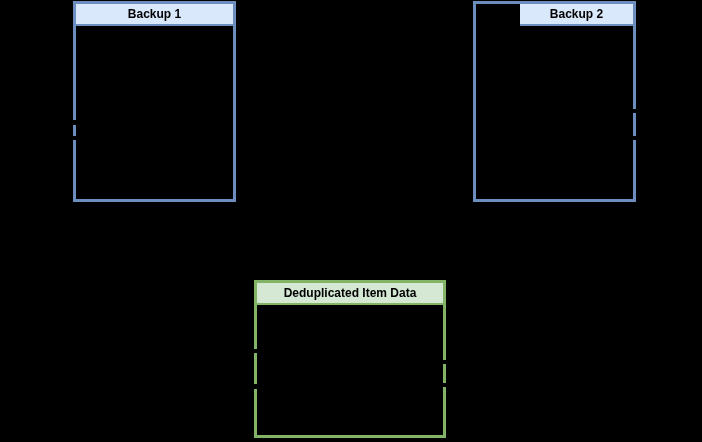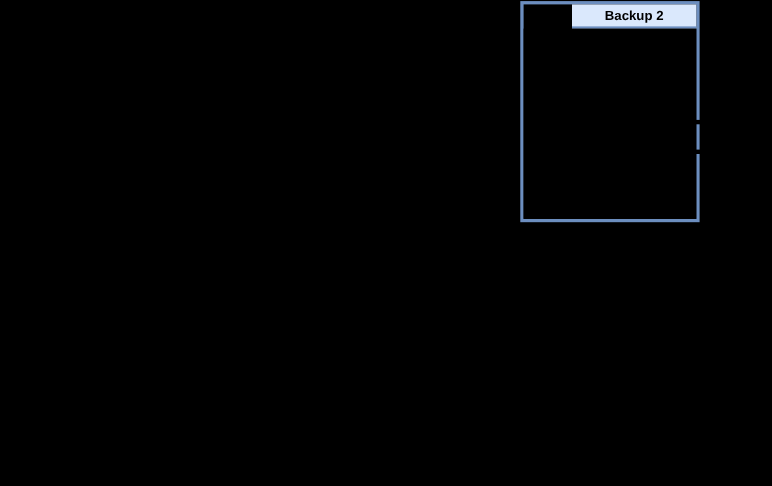--- a/index.html
+++ b/index.html
@@ -56,28 +56,40 @@
   .tick-ddl-1 { left: 252px; top: 349px; width: 8px; height: 4px; }
   .tick-ddl-2 { left: 252px; top: 384px; width: 8px; height: 5px; }
   .tick-ddr-1 { left: 440px; top: 360px; width: 8px; height: 4px; }
   .tick-ddr-2 { left: 440px; top: 383px; width: 8px; height: 4px; }
 </style>
 </head>
 <body>
 
 <div class="canvas" style="background-color: rgb(0, 0, 0);">
 
+  <div class="node box-backup1" style="border-color: rgb(108, 142, 191);">
+    <div class="node-header" style="background-color: rgb(218, 232, 252); border-bottom-color: rgb(108, 142, 191); color: rgb(0, 0, 0);">
+      <span>Backup 1</span>
+    </div>
+    <div class="node-body"></div>
+  </div>
 
   <div class="node box-backup2" style="border-color: rgb(108, 142, 191);">
     <div class="node-header" style="background-color: rgb(218, 232, 252); border-bottom-color: rgb(108, 142, 191); color: rgb(0, 0, 0);">
       <span>Backup 2</span>
     </div>
     <div class="node-body"></div>
   </div>
 
+  <div class="node box-dedup" style="border-color: rgb(130, 179, 102);">
+    <div class="node-header" style="background-color: rgb(213, 232, 212); border-bottom-color: rgb(130, 179, 102); color: rgb(0, 0, 0);">
+      <span>Deduplicated Item Data</span>
+    </div>
+    <div class="node-body"></div>
+  </div>
 
   <div class="tick tick-b1l-1"></div>
   <div class="tick tick-b1l-2"></div>
   <div class="tick tick-b2r-1"></div>
   <div class="tick tick-b2r-2"></div>
   <div class="tick tick-ddl-1"></div>
   <div class="tick tick-ddl-2"></div>
   <div class="tick tick-ddr-1"></div>
   <div class="tick tick-ddr-2"></div>
 

